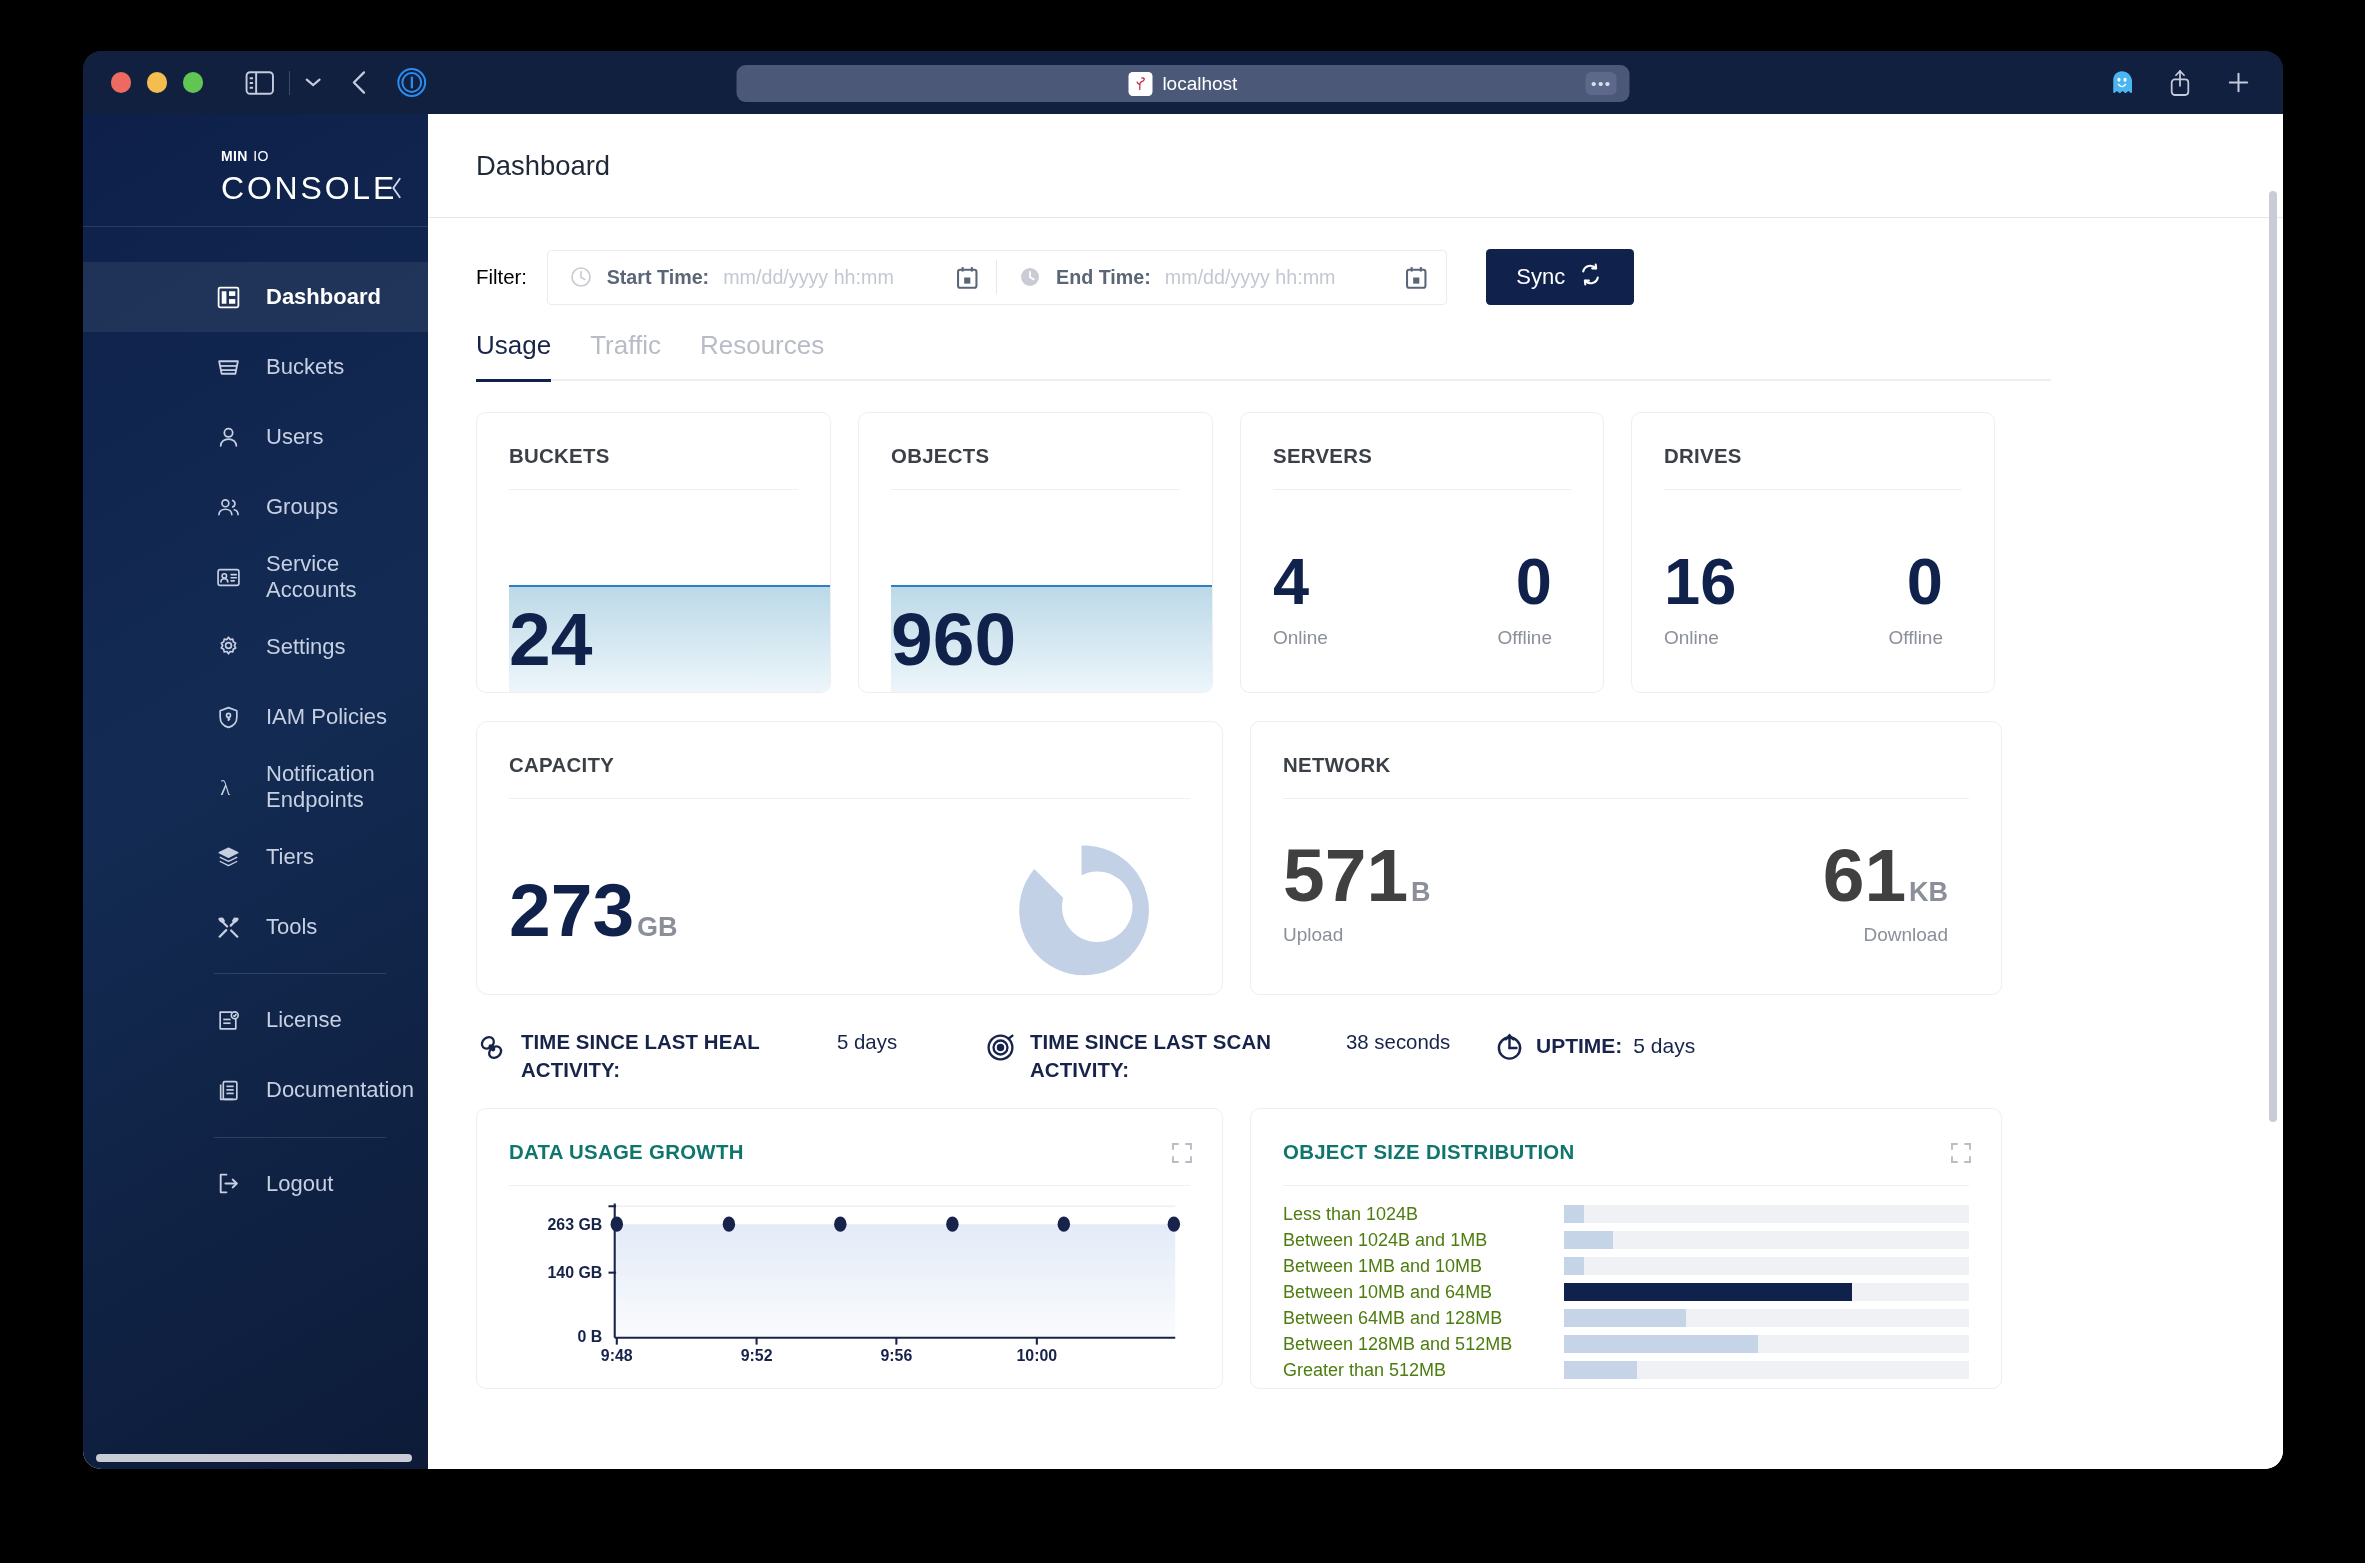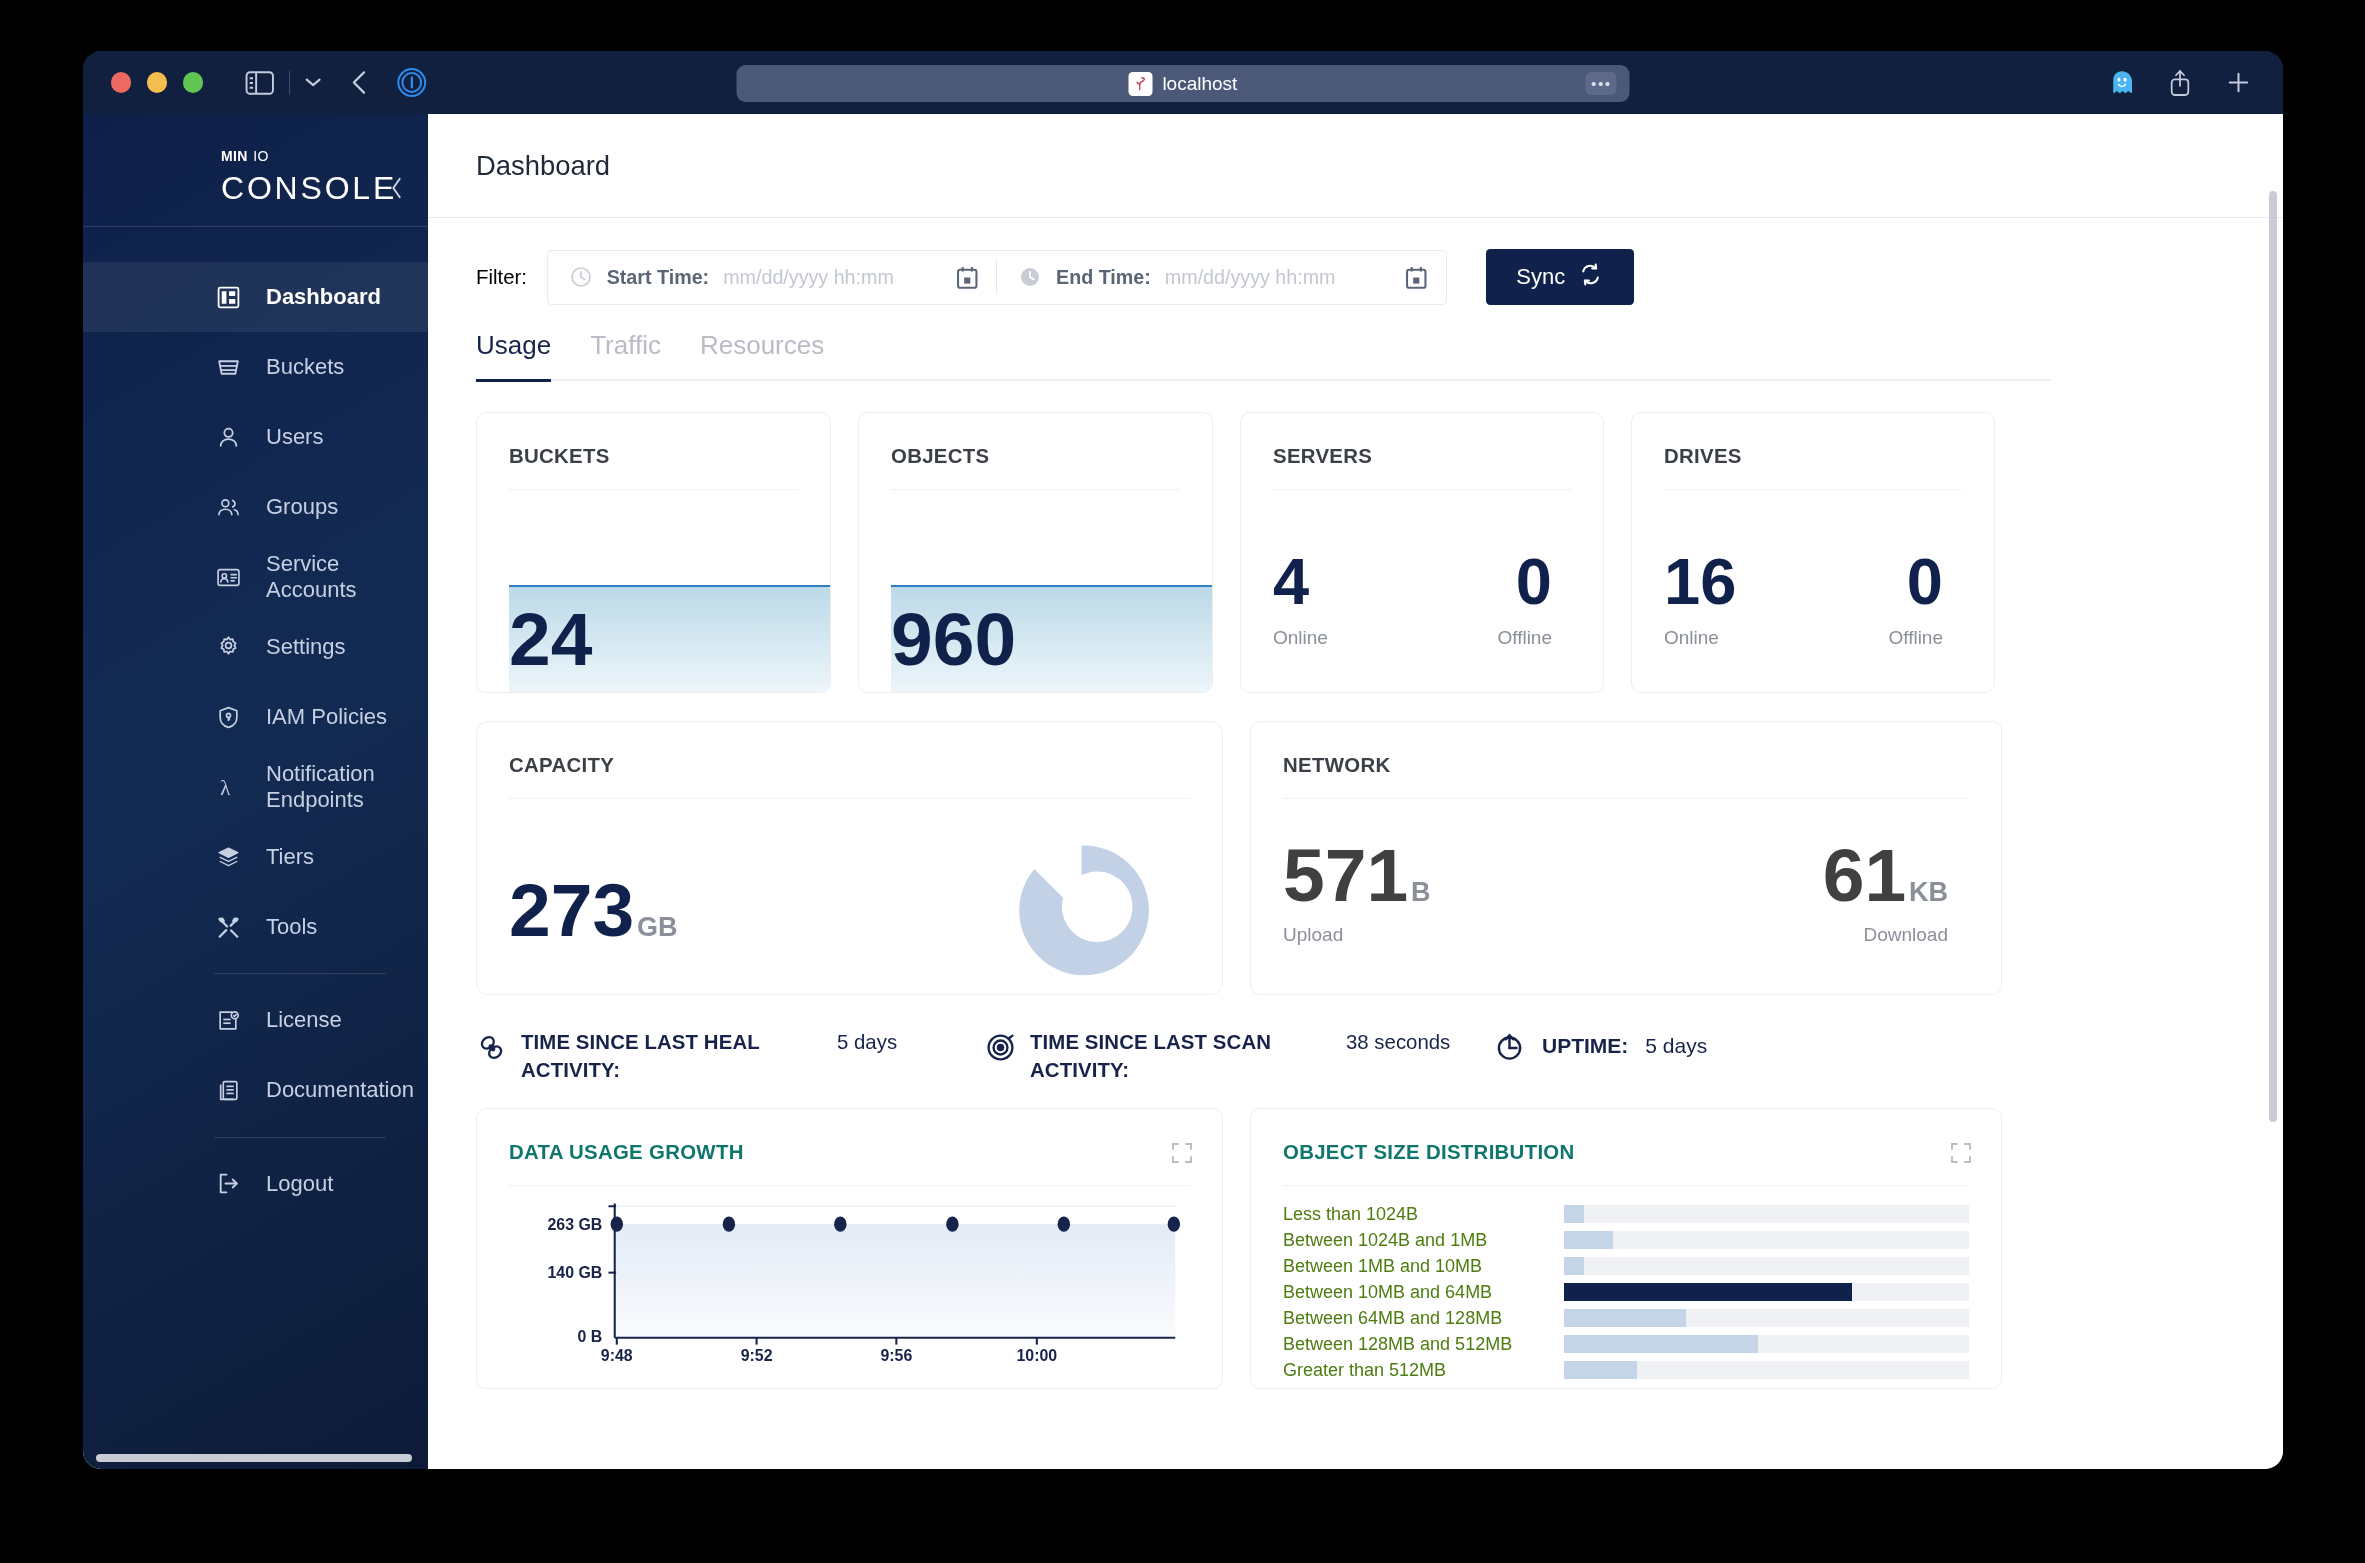--- a/index.html
+++ b/index.html
@@ -150,21 +150,21 @@
 
   .net-body { display: flex; align-items: flex-end; justify-content: space-between; padding: 0 53px 0 32px; margin-top: 39px; }
   .net-num { font-size: 75px; font-weight: 700; color: #404040; line-height: 1; }
   .net-lbl { font-size: 19px; color: #8a8f99; margin-top: 11.3px; }
 
   .statrow { display: flex; align-items: flex-start; margin-top: 34px; gap: 0; }
   .stat { display: flex; align-items: flex-start; gap: 14px; }
   .stat-ico { width: 31px; height: 31px; flex: 0 0 31px; margin-top: 2.8px; }
   .stat-lbl { font-size: 20.4px; font-weight: 700; color: #17234a; line-height: 1.35; width: 302px; letter-spacing: 0.1px;}
   .stat-val { font-size: 20.4px; color: #17234a; line-height: 1.35; width: 148px; }
-  .stat-uptime { display: flex; align-items: center; gap: 17px; }
+  .stat-uptime { display: flex; align-items: center; gap: 11px; }
   .uptime-lbl { font-size: 21px; font-weight: 700; color: #17234a; }
   .uptime-val { font-size: 21px; color: #17234a; }
 
   .row3 { display: flex; gap: 27px; margin-top: 24px; }
   .c-chart { width: 747px; height: 281px; }
   .c-dist { width: 752px; height: 281px; }
   .chart-head { display: flex; align-items: flex-start; justify-content: space-between; padding: 32px 28px 0 32px; }
   .chart-title { font-size: 20.4px; font-weight: 700; color: #0f766e; letter-spacing: 0.3px; }
   .expand-ico { width: 24px; height: 24px; }
   .chart-rule { height: 0.7px; background: #eef0f4; margin: 19.7px 32px 0 32px; }

